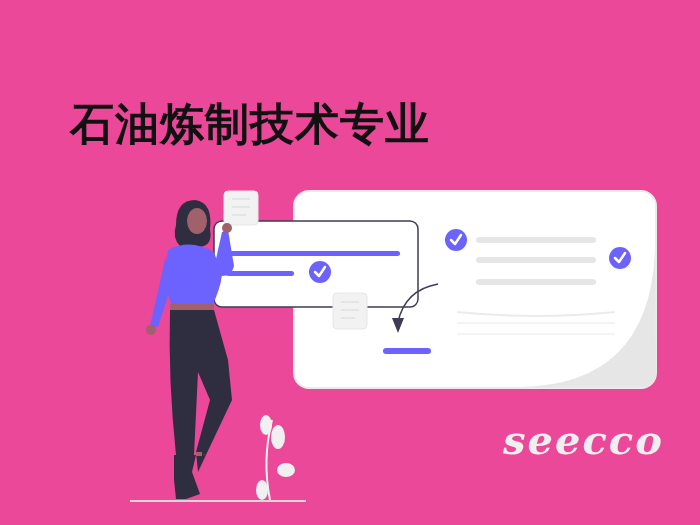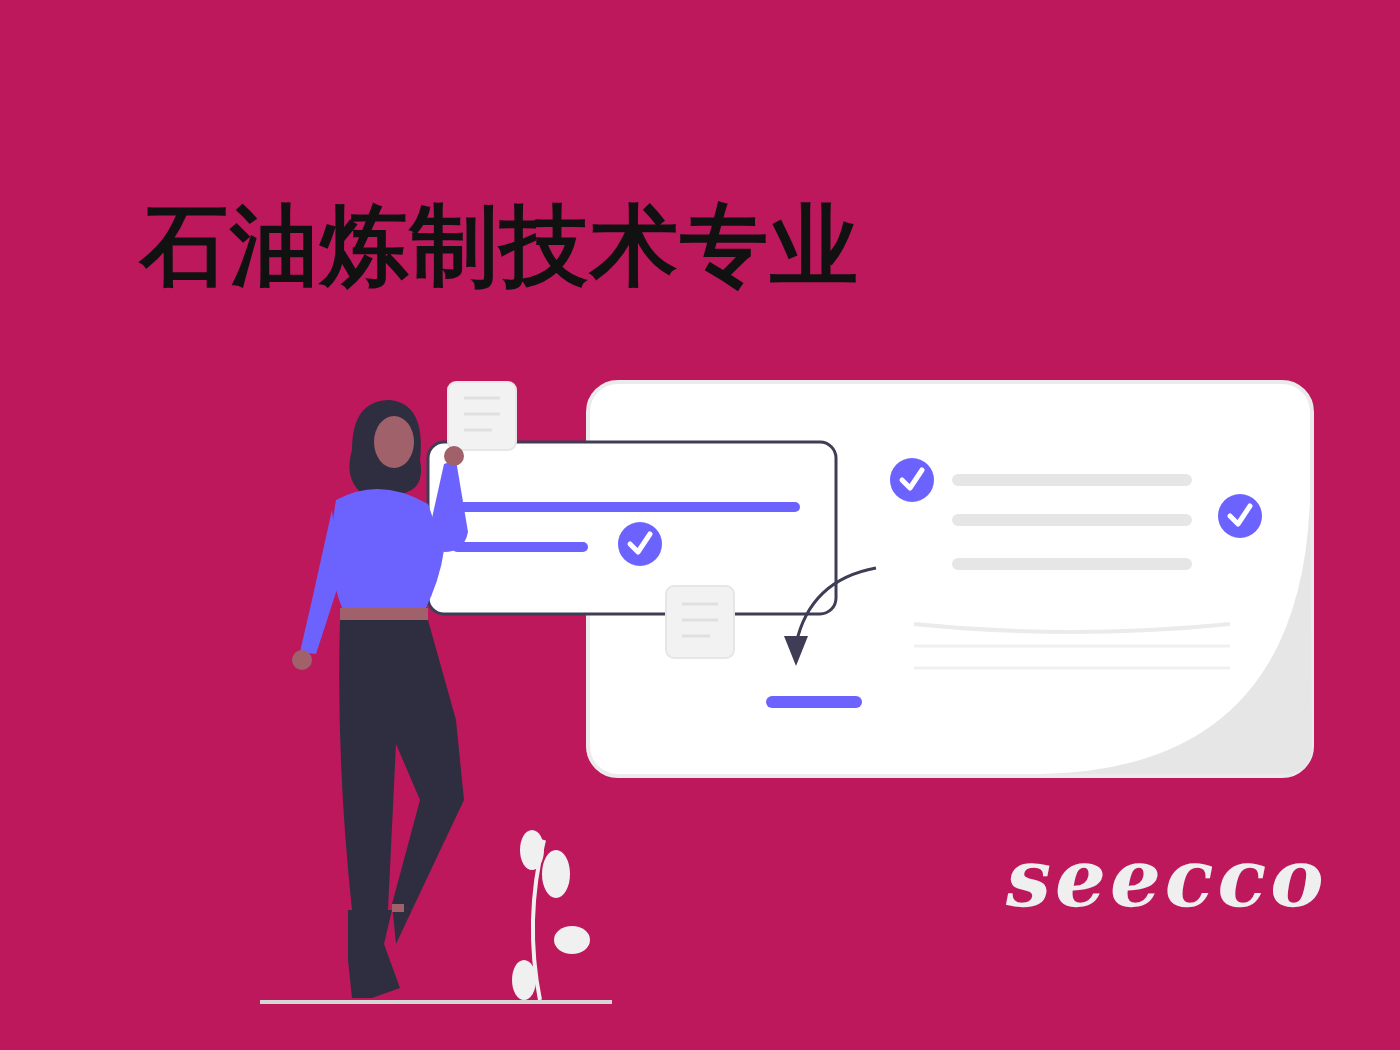--- a/index.html
+++ b/index.html
@@ -1,16 +1,16 @@
 <!DOCTYPE html>
 <html><head>
 <meta charset="utf-8">
 <style>
   html,body{margin:0;padding:0;background:#ffffff;}
-  .canvas{position:relative;width:700px;height:525px;overflow:hidden;background:#be185d;}
+  .canvas{position:relative;width:700px;height:525px;overflow:hidden;background:#ec4899;}
   .title{position:absolute;left:70px;top:98px;font-family:"DejaVu Sans",sans-serif;font-weight:bold;font-size:44px;letter-spacing:1px;color:#111111;line-height:52px;white-space:nowrap;}
   .watermark{position:absolute;left:503px;top:416px;font-family:"DejaVu Serif",serif;font-style:italic;font-weight:bold;font-size:40px;color:#efefef;letter-spacing:2px;}
   svg.art{position:absolute;left:0;top:0;}
 </style>
 </head>
 <body>
 
 <div class="canvas">
 
   <svg class="art" width="700" height="525" viewBox="0 0 700 525">

